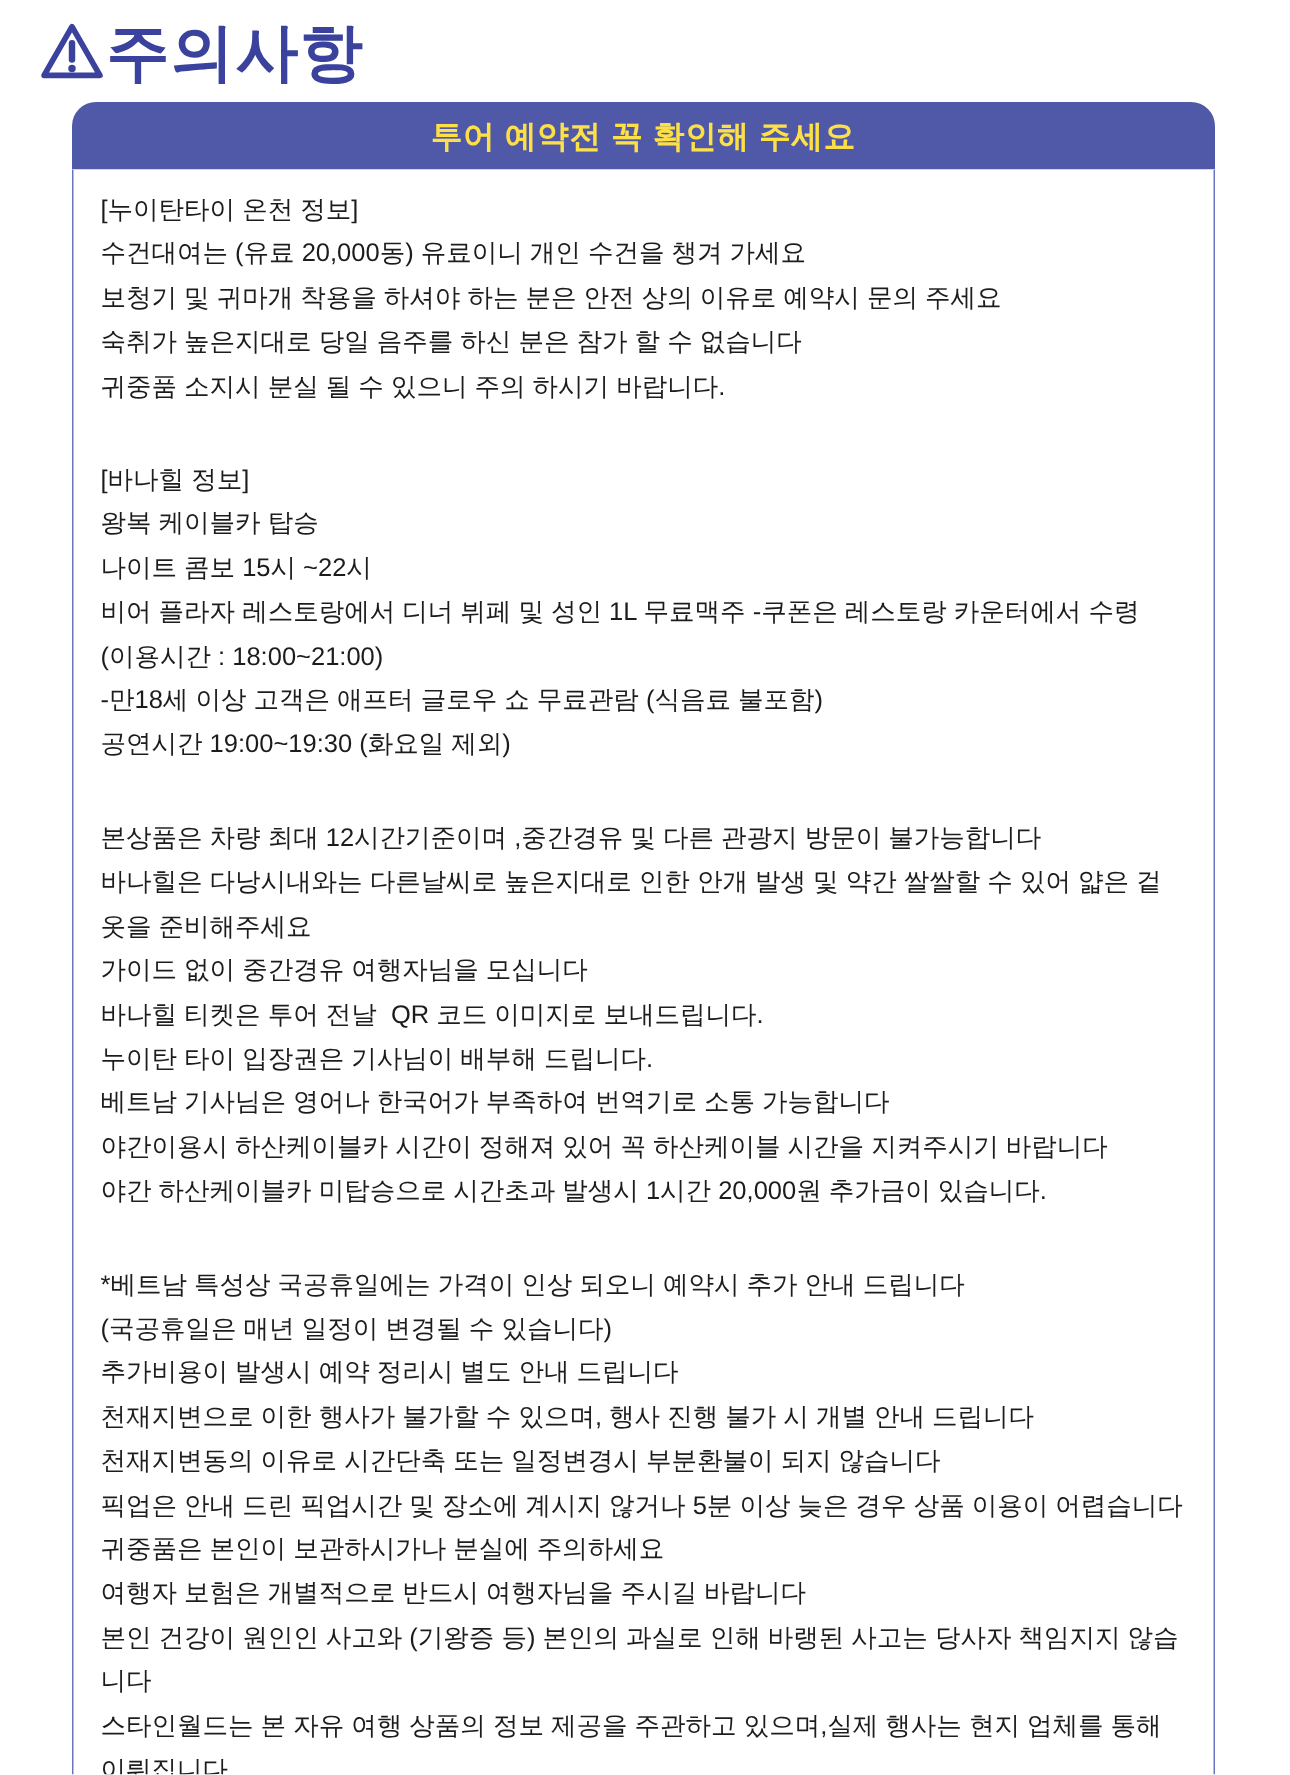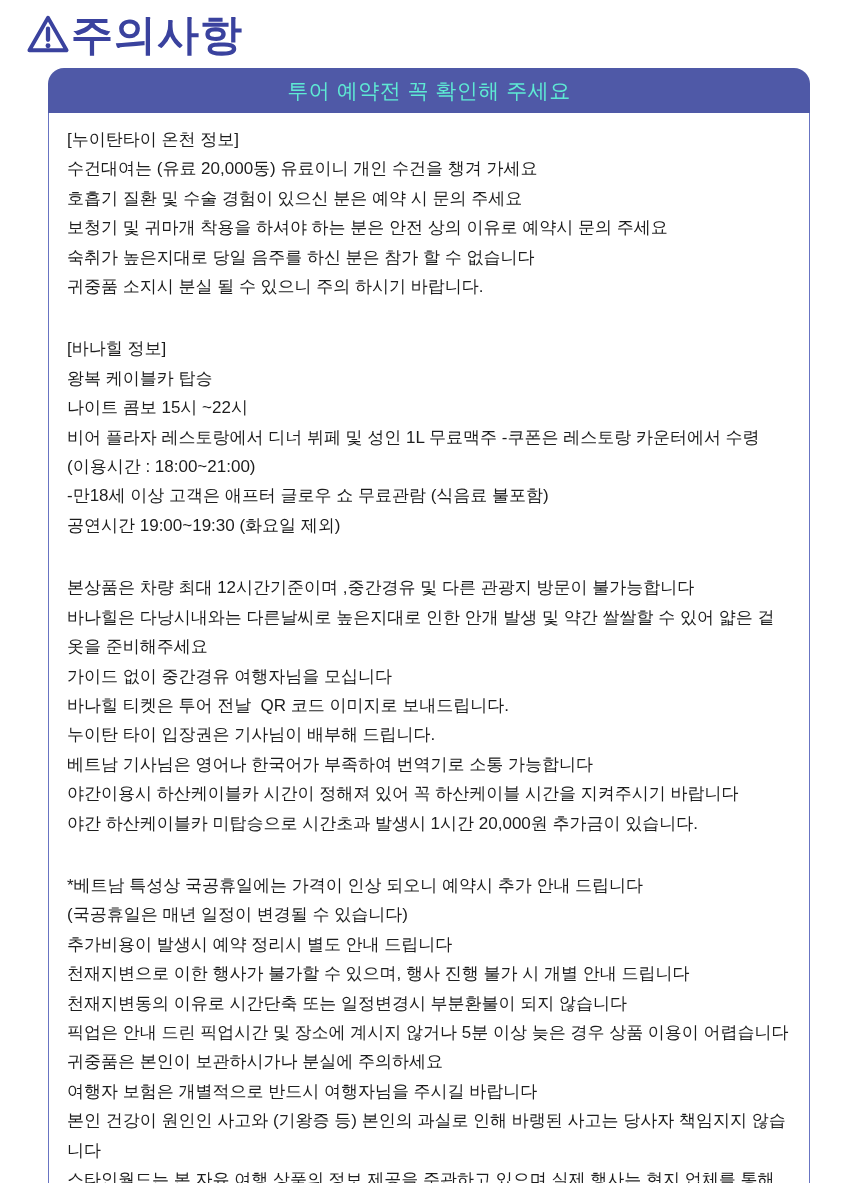--- a/index.html
+++ b/index.html
@@ -44,23 +44,23 @@
   .notice-box {
     position: absolute;
     left: 48px;
     top: 68px;
     width: 762px;
   }
   .notice-header {
     height: 45px;
     background: var(--header-bg);
     border-radius: 16px 16px 0 0;
-    color: #5eead4;
+    color: #fde047;
     font-size: 21px;
-    font-weight: 400;
+    font-weight: 700;
     letter-spacing: 0.5px;
     display: flex;
     align-items: center;
     justify-content: center;
   }
   .notice-body {
     background: #ffffff;
     border: 1.5px solid var(--border-blue);
     border-top: none;
     border-radius: 0 0 16px 16px;
@@ -92,21 +92,20 @@
     </span>
     <h1 class="page-title">주의사항</h1>
   </div>
 
   <div class="notice-box">
     <div class="notice-header">투어 예약전 꼭 확인해 주세요</div>
     <div class="notice-body" id="notice-body">
         <div class="notice-section">
           <p class="notice-line">[누이탄타이 온천 정보]</p>
           <p class="notice-line">수건대여는 (유료 20,000동) 유료이니 개인 수건을 챙겨 가세요</p>
-          <p class="notice-line">호흡기 질환 및 수술 경험이 있으신 분은 예약 시 문의 주세요</p>
           <p class="notice-line">보청기 및 귀마개 착용을 하셔야 하는 분은 안전 상의 이유로 예약시 문의 주세요</p>
           <p class="notice-line">숙취가 높은지대로 당일 음주를 하신 분은 참가 할 수 없습니다</p>
           <p class="notice-line">귀중품 소지시 분실 될 수 있으니 주의 하시기 바랍니다.</p>
         </div>
         <div class="notice-section">
           <p class="notice-line">[바나힐 정보]</p>
           <p class="notice-line">왕복 케이블카 탑승</p>
           <p class="notice-line">나이트 콤보 15시 ~22시</p>
           <p class="notice-line">비어 플라자 레스토랑에서 디너 뷔페 및 성인 1L 무료맥주 -쿠폰은 레스토랑 카운터에서 수령</p>
           <p class="notice-line">(이용시간 : 18:00~21:00)</p>

